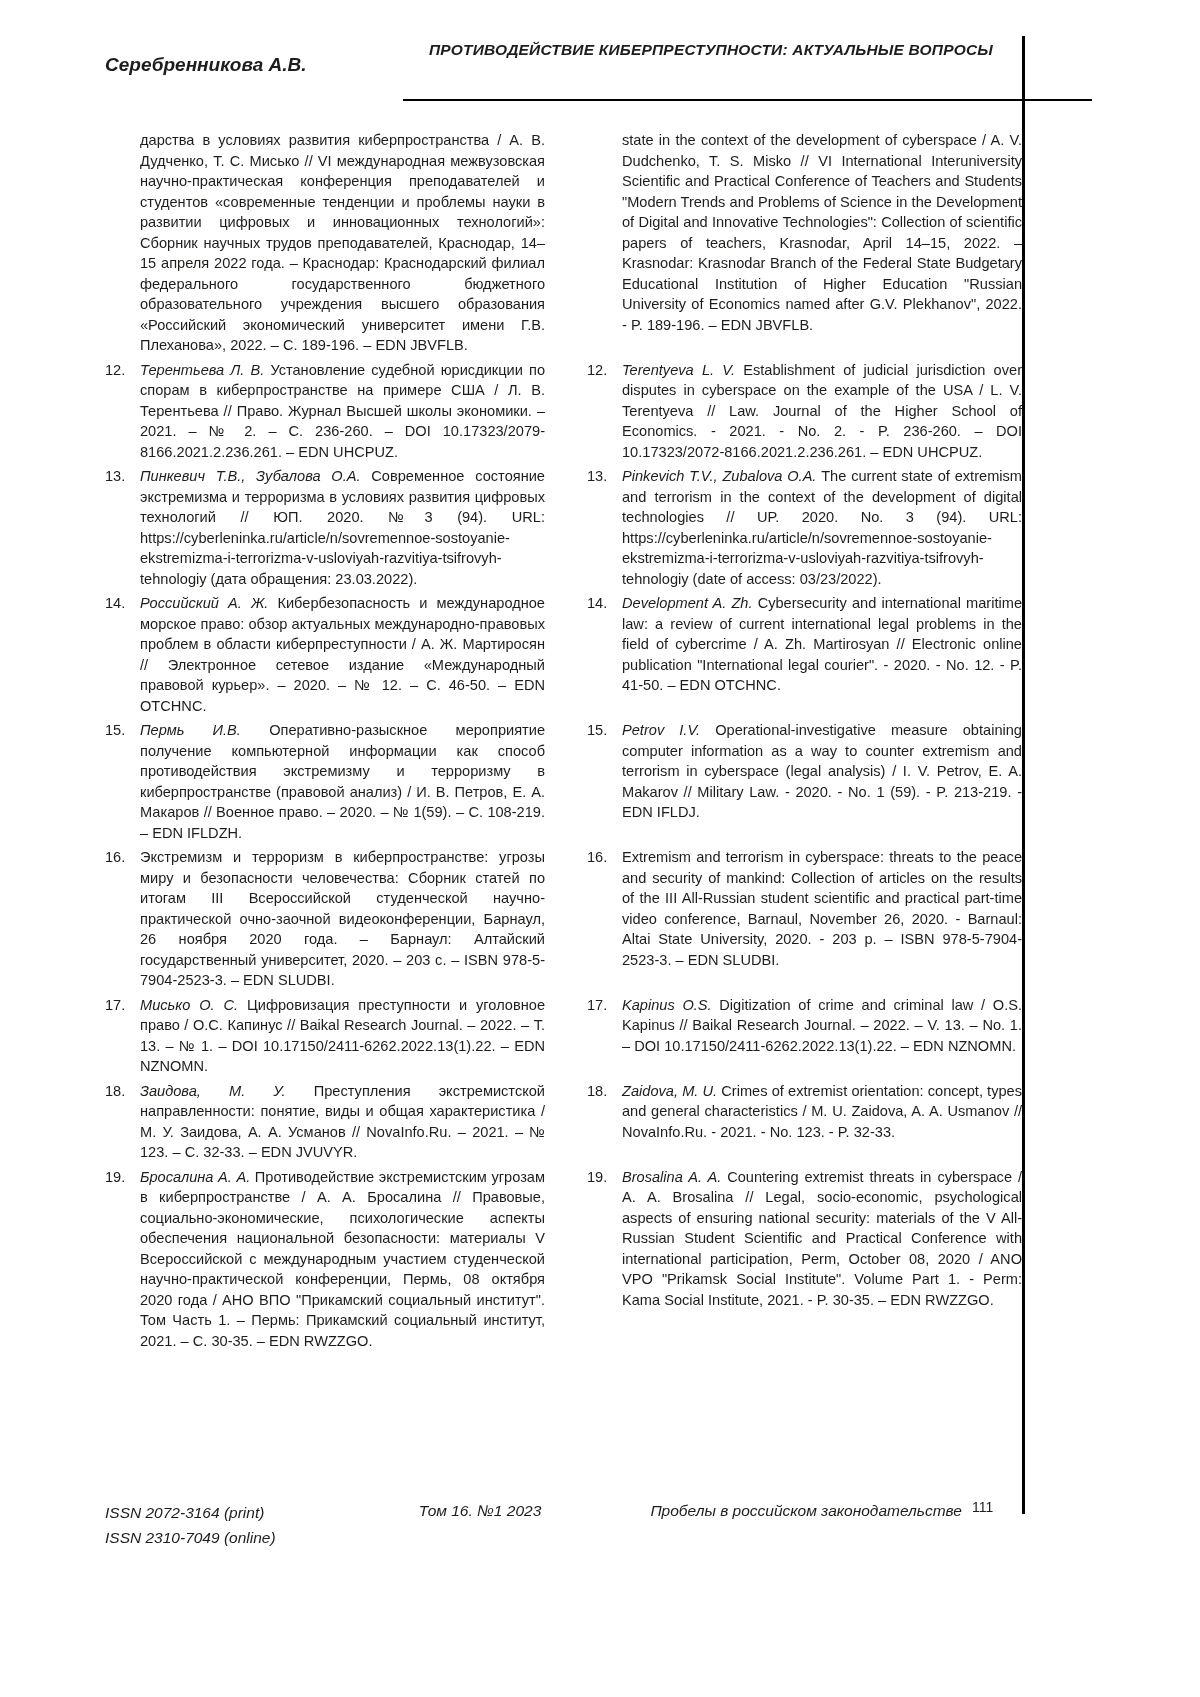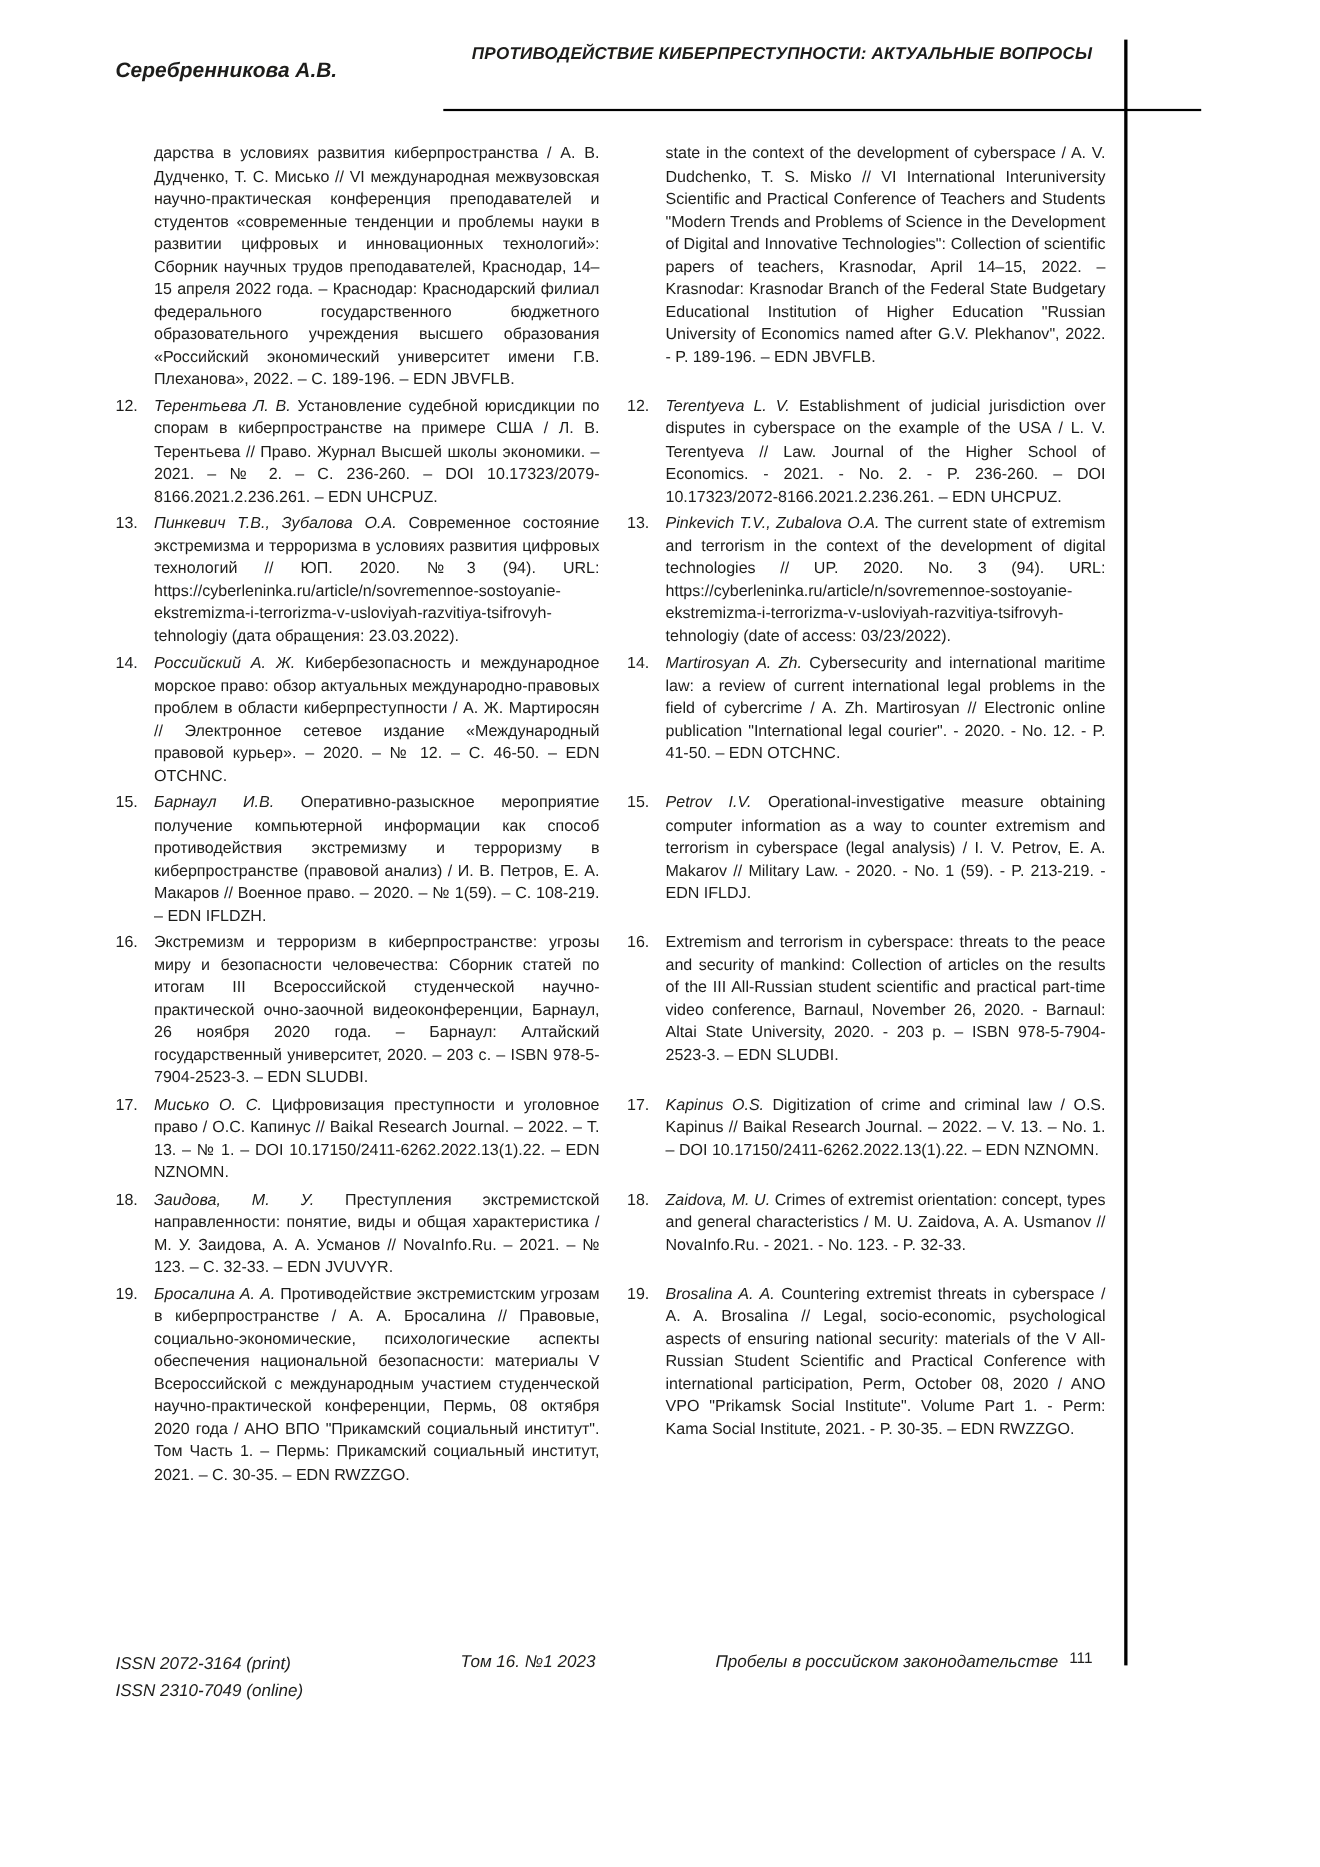--- a/index.html
+++ b/index.html
@@ -51,21 +51,21 @@
   }
   .content {
     position: absolute;
     left: 105px;
     top: 130px;
     width: 900px;
   }
   .ref-row {
     display: grid;
     grid-template-columns: 440px 435px;
-    column-gap: 25px;
+    column-gap: 42px;
     align-items: start;
     margin-bottom: 4px;
   }
   .ref {
     position: relative;
     padding-left: 35px;
     font-size: 14.6px;
     line-height: 20.5px;
     text-align: justify;
     hyphens: auto;
@@ -131,25 +131,25 @@
     <div class="ref" lang="en"><span class="num">12.</span><span class="au">Terentyeva L. V. </span><span>Establishment of judicial jurisdiction over disputes in cyberspace on the example of the USA / L. V. Terentyeva // Law. Journal of the Higher School of Economics. - 2021. - No. 2. - P. 236-260. – DOI 10.17323/2072-8166.2021.2.236.261. – EDN UHCPUZ.</span></div>
   </div>
 
   <div class="ref-row">
     <div class="ref" lang="ru"><span class="num">13.</span><span class="au">Пинкевич Т.В., Зубалова О.А. </span><span>Современное состояние экстремизма и терроризма в условиях развития цифровых технологий // ЮП. 2020. №3 (94). URL: https://cyberleninka.ru/article/n/sovremennoe-sostoyanie-ekstremizma-i-terrorizma-v-usloviyah-razvitiya-tsifrovyh-tehnologiy (дата обращения: 23.03.2022).</span></div>
     <div class="ref" lang="en"><span class="num">13.</span><span class="au">Pinkevich T.V., Zubalova O.A. </span><span>The current state of extremism and terrorism in the context of the development of digital technologies // UP. 2020. No. 3 (94). URL: https://cyberleninka.ru/article/n/sovremennoe-sostoyanie-ekstremizma-i-terrorizma-v-usloviyah-razvitiya-tsifrovyh-tehnologiy (date of access: 03/23/2022).</span></div>
   </div>
 
   <div class="ref-row">
     <div class="ref" lang="ru"><span class="num">14.</span><span class="au">Российский А. Ж. </span><span>Кибербезопасность и международное морское право: обзор актуальных международно-правовых проблем в области киберпреступности / А. Ж. Мартиросян // Электронное сетевое издание «Международный правовой курьер». – 2020. – № 12. – С. 46-50. – EDN OTCHNC.</span></div>
-    <div class="ref" lang="en"><span class="num">14.</span><span class="au">Martirosyan A. Zh. </span><span>Cybersecurity and international maritime law: a review of current international legal problems in the field of cybercrime / A. Zh. Martirosyan // Electronic online publication "International legal courier". - 2020. - No. 12. - P. 41-50. – EDN OTCHNC.</span></div>
+    <div class="ref" lang="en"><span class="num">14.</span><span class="au">Development A. Zh. </span><span>Cybersecurity and international maritime law: a review of current international legal problems in the field of cybercrime / A. Zh. Martirosyan // Electronic online publication "International legal courier". - 2020. - No. 12. - P. 41-50. – EDN OTCHNC.</span></div>
   </div>
 
   <div class="ref-row">
-    <div class="ref" lang="ru"><span class="num">15.</span><span class="au">Барнаул И.В. </span><span>Оперативно-разыскное мероприятие получение компьютерной информации как способ противодействия экстремизму и терроризму в киберпространстве (правовой анализ) / И. В. Петров, Е. А. Макаров // Военное право. – 2020. – № 1(59). – С. 108-219. – EDN IFLDZH.</span></div>
+    <div class="ref" lang="ru"><span class="num">15.</span><span class="au">Пермь И.В. </span><span>Оперативно-разыскное мероприятие получение компьютерной информации как способ противодействия экстремизму и терроризму в киберпространстве (правовой анализ) / И. В. Петров, Е. А. Макаров // Военное право. – 2020. – № 1(59). – С. 108-219. – EDN IFLDZH.</span></div>
     <div class="ref" lang="en"><span class="num">15.</span><span class="au">Petrov I.V. </span><span>Operational-investigative measure obtaining computer information as a way to counter extremism and terrorism in cyberspace (legal analysis) / I. V. Petrov, E. A. Makarov // Military Law. - 2020. - No. 1 (59). - P. 213-219. -EDN IFLDJ.</span></div>
   </div>
 
   <div class="ref-row">
     <div class="ref" lang="ru"><span class="num">16.</span><span class="au"></span><span>Экстремизм и терроризм в киберпространстве: угрозы миру и безопасности человечества: Сборник статей по итогам III Всероссийской студенческой научно-практической очно-заочной видеоконференции, Барнаул, 26 ноября 2020 года. – Барнаул: Алтайский государственный университет, 2020. – 203 с. – ISBN 978-5-7904-2523-3. – EDN SLUDBI.</span></div>
     <div class="ref" lang="en"><span class="num">16.</span><span class="au"></span><span>Extremism and terrorism in cyberspace: threats to the peace and security of mankind: Collection of articles on the results of the III All-Russian student scientific and practical part-time video conference, Barnaul, November 26, 2020. - Barnaul: Altai State University, 2020. - 203 p. – ISBN 978-5-7904-2523-3. – EDN SLUDBI.</span></div>
   </div>
 
   <div class="ref-row">
     <div class="ref" lang="ru"><span class="num">17.</span><span class="au">Мисько О. С. </span><span>Цифровизация преступности и уголовное право / О.С. Капинус // Baikal Research Journal. – 2022. – Т. 13. – № 1. – DOI 10.17150/2411-6262.2022.13(1).22. – EDN NZNOMN.</span></div>

